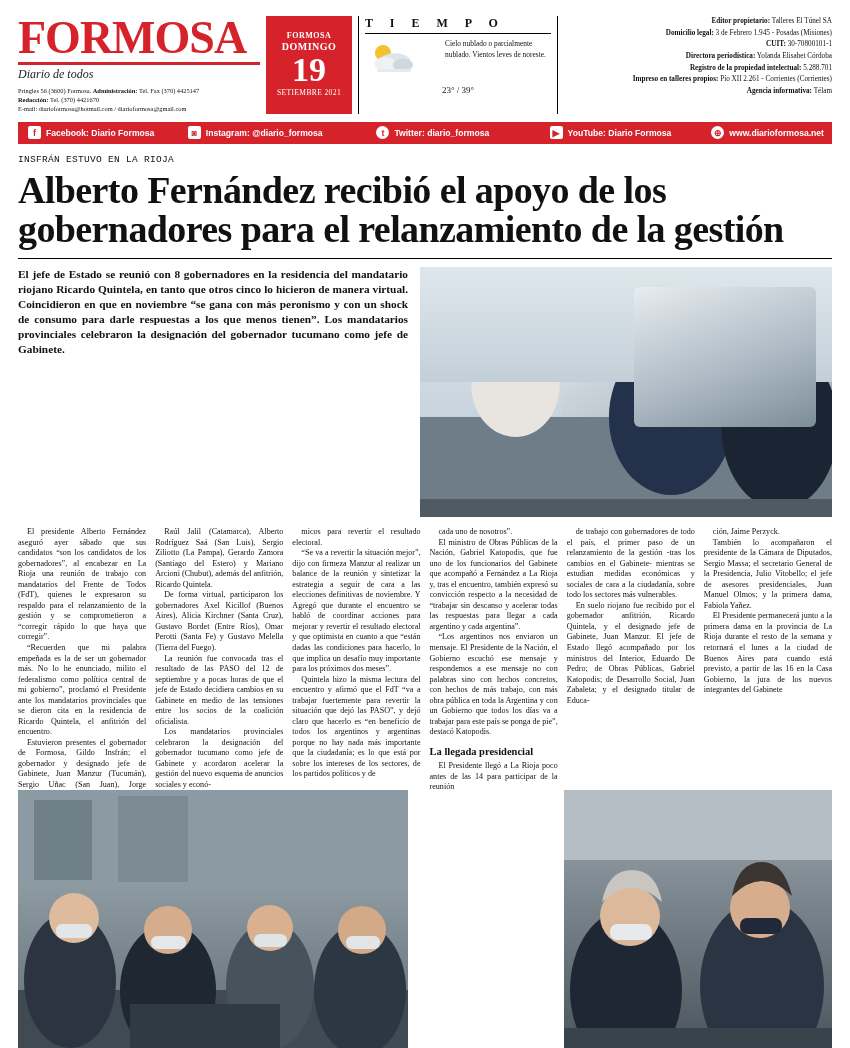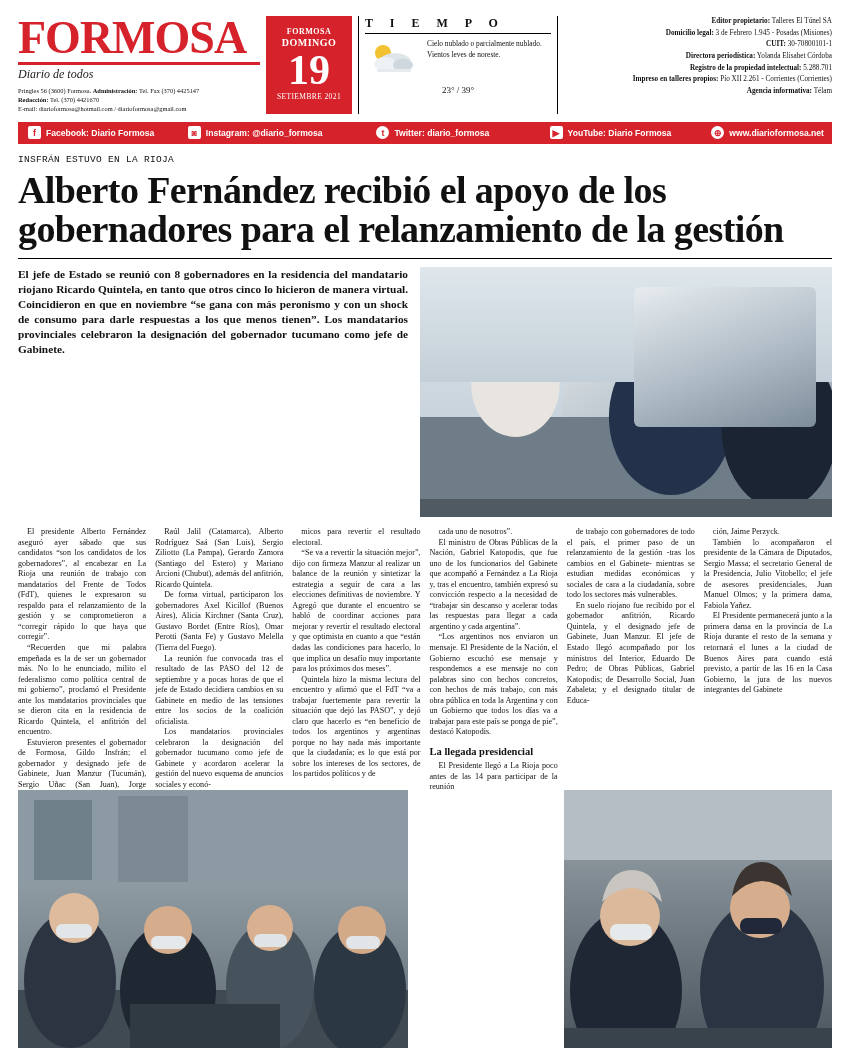--- a/index.html
+++ b/index.html
@@ -31,26 +31,26 @@
   .logo-lines { font-size:6.4px; line-height:1.45; color:#111; }
   .logo-lines b { font-weight:bold; }
 
   .date-block {
     width:86px; background:#d6232b; color:#fff; text-align:center;
     padding:3px 0 4px 0; margin-right:6px;
     display:flex; flex-direction:column; justify-content:center;
   }
   .date-block .dl1 { font-size:8px; letter-spacing:.5px; font-weight:bold;}
   .date-block .dl2 { font-size:10px; font-weight:bold; letter-spacing:.5px; margin-top:1px;}
-  .date-block .dnum { font-size:42px; font-weight:bold; line-height:1; margin:1px 0 1px 0;}
+  .date-block .dnum { font-size:34px; font-weight:bold; line-height:1; margin:1px 0 1px 0;}
   .date-block .dl3 { font-size:7.5px; letter-spacing:.4px;}
 
   .weather-block { width:200px; border-left:1px solid #000; border-right:1px solid #000; padding:0 6px; }
   .tiempo-bar { text-align:left; font-size:12px; font-weight:bold; letter-spacing:7px; border-bottom:1px solid #000; padding-bottom:2px; margin-bottom:4px;}
-  .weather-row { display:flex; gap:6px; align-items:flex-start; }
+  .weather-row { display:flex; gap:24px; align-items:flex-start; }
   .weather-ico { width:56px; height:44px; flex:0 0 56px; position:relative; }
   .weather-text { font-size:7.4px; line-height:1.5; }
   .weather-temp { font-size:9px; text-align:center; margin-top:3px; }
 
   .legal-block { flex:1; padding-left:8px; font-size:7.2px; line-height:1.62; text-align:right; }
   .legal-block b { font-weight:bold; }
 
   
   .social-bar {
     margin-top:8px; background:#d6232b; color:#fff; height:22px;

